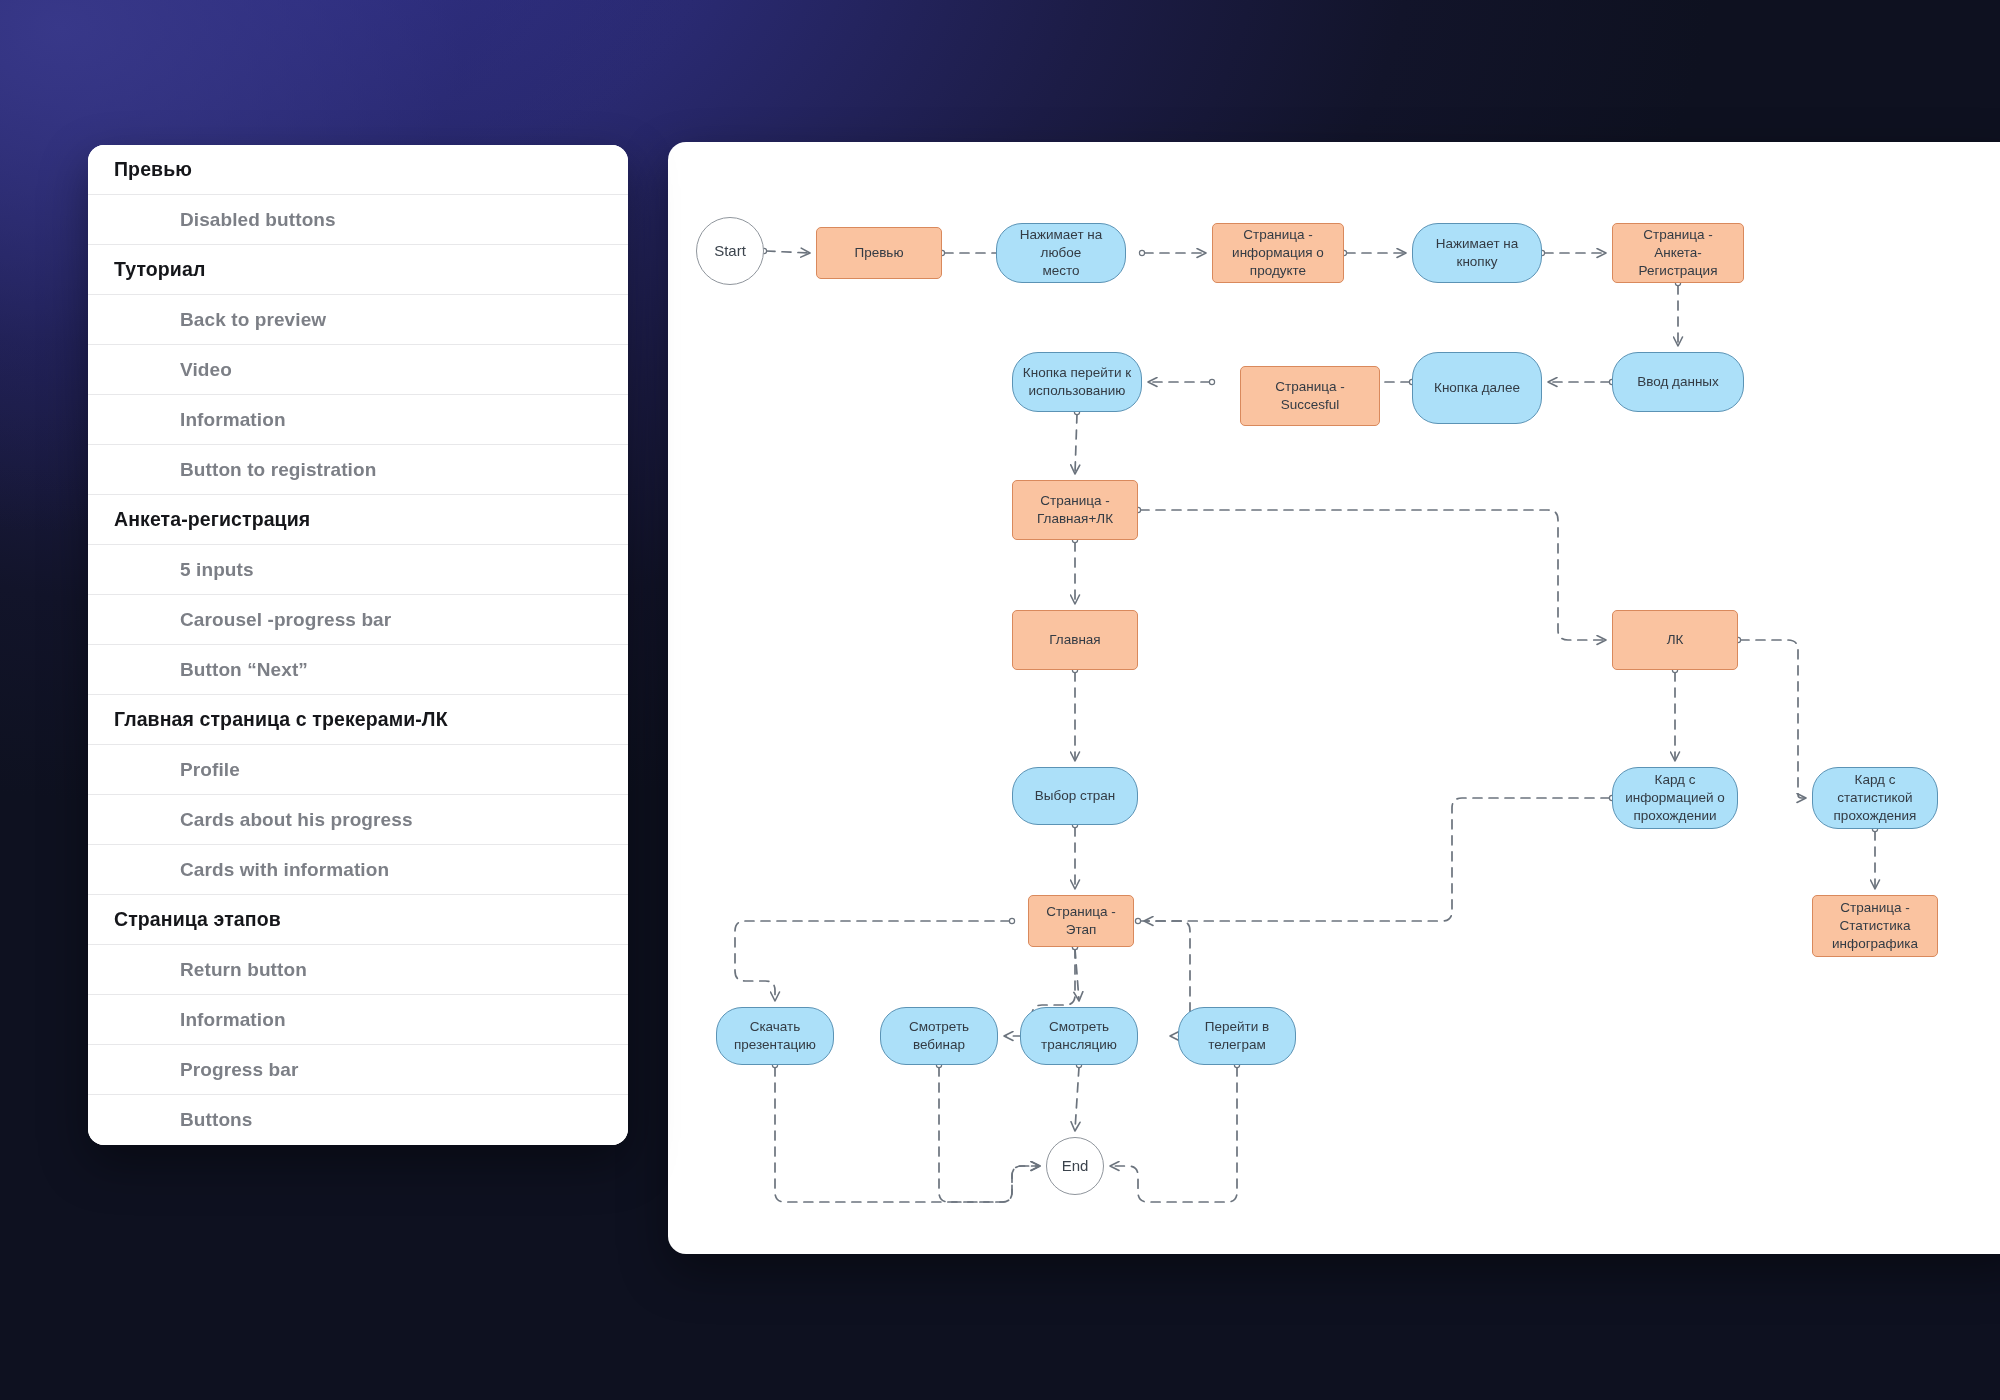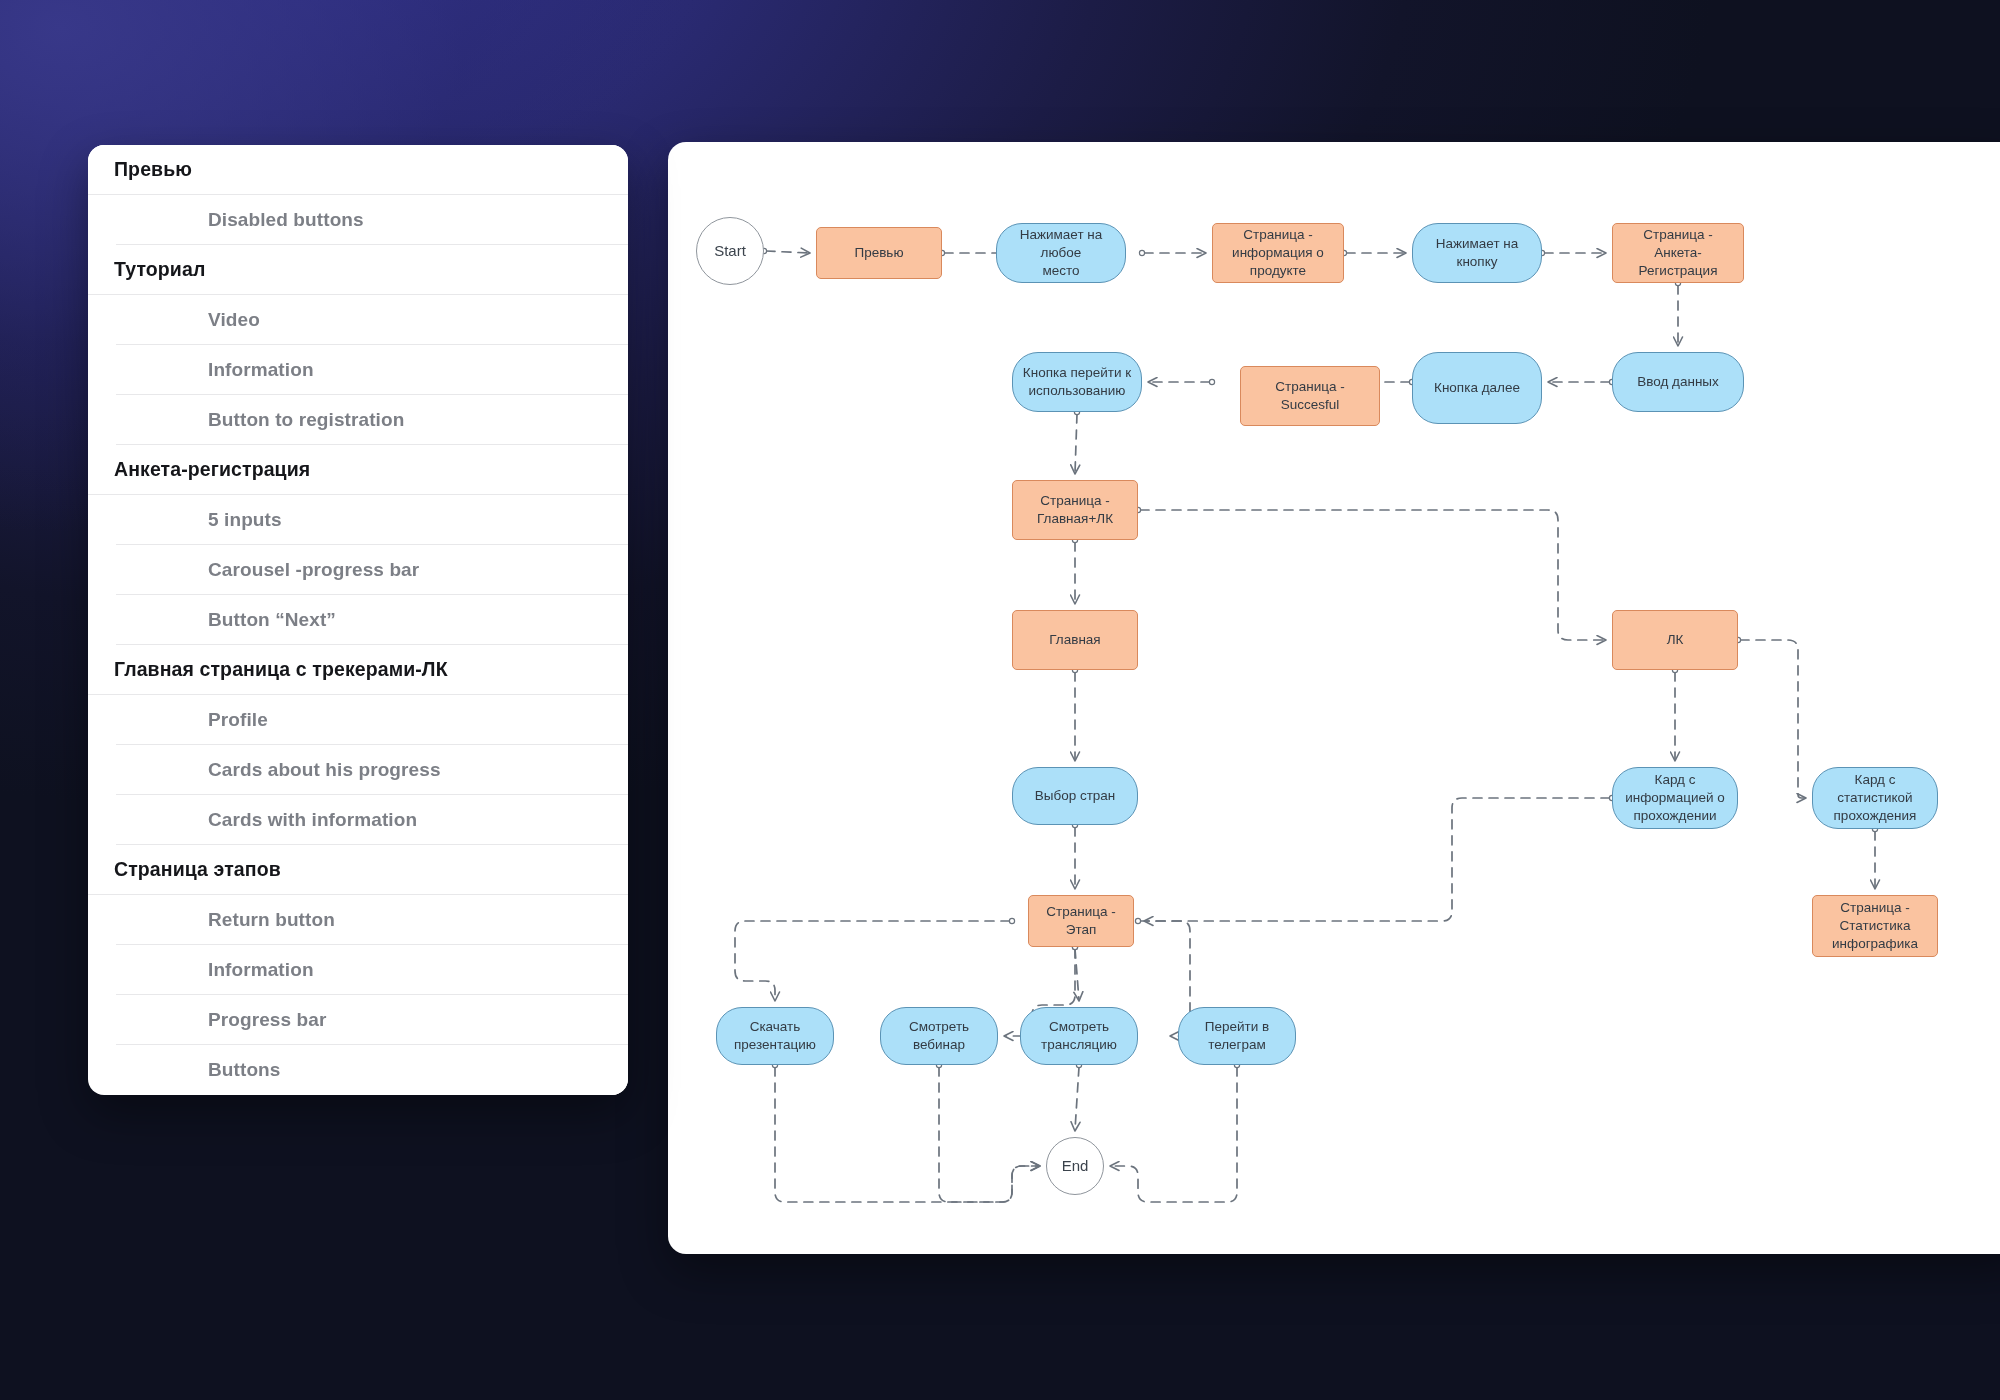--- a/index.html
+++ b/index.html
@@ -46,21 +46,20 @@
     font-weight: bold;
     color: #15161a;
     letter-spacing: .1px;
   }
   .row.item {
     padding-left: 92px;
     font-size: 19px;
     font-weight: bold;
     color: #7c7f86;
     letter-spacing: .1px;
-    margin-left: 28px;
   }
 
   
   .canvas {
     position: absolute;
     left: 668px; top: 142px;
     width: 1360px; height: 1112px;
     background: #ffffff;
     border-radius: 18px;
     box-shadow: 0 18px 48px rgba(0,0,0,.40);
@@ -102,20 +101,21 @@
 </head>
 <body>
 
 <div id="root">
 
   <div class="sidebar">
     <div id="sidebar-rows">
         <div class="row section">Превью</div>
         <div class="row item">Disabled buttons</div>
         <div class="row section">Туториал</div>
+        <div class="row item">Back to preview</div>
         <div class="row item">Video</div>
         <div class="row item">Information</div>
         <div class="row item">Button to registration</div>
         <div class="row section">Анкета-регистрация</div>
         <div class="row item">5 inputs</div>
         <div class="row item">Carousel -progress bar</div>
         <div class="row item">Button “Next”</div>
         <div class="row section">Главная страница с трекерами-ЛК</div>
         <div class="row item">Profile</div>
         <div class="row item">Cards about his progress</div>

